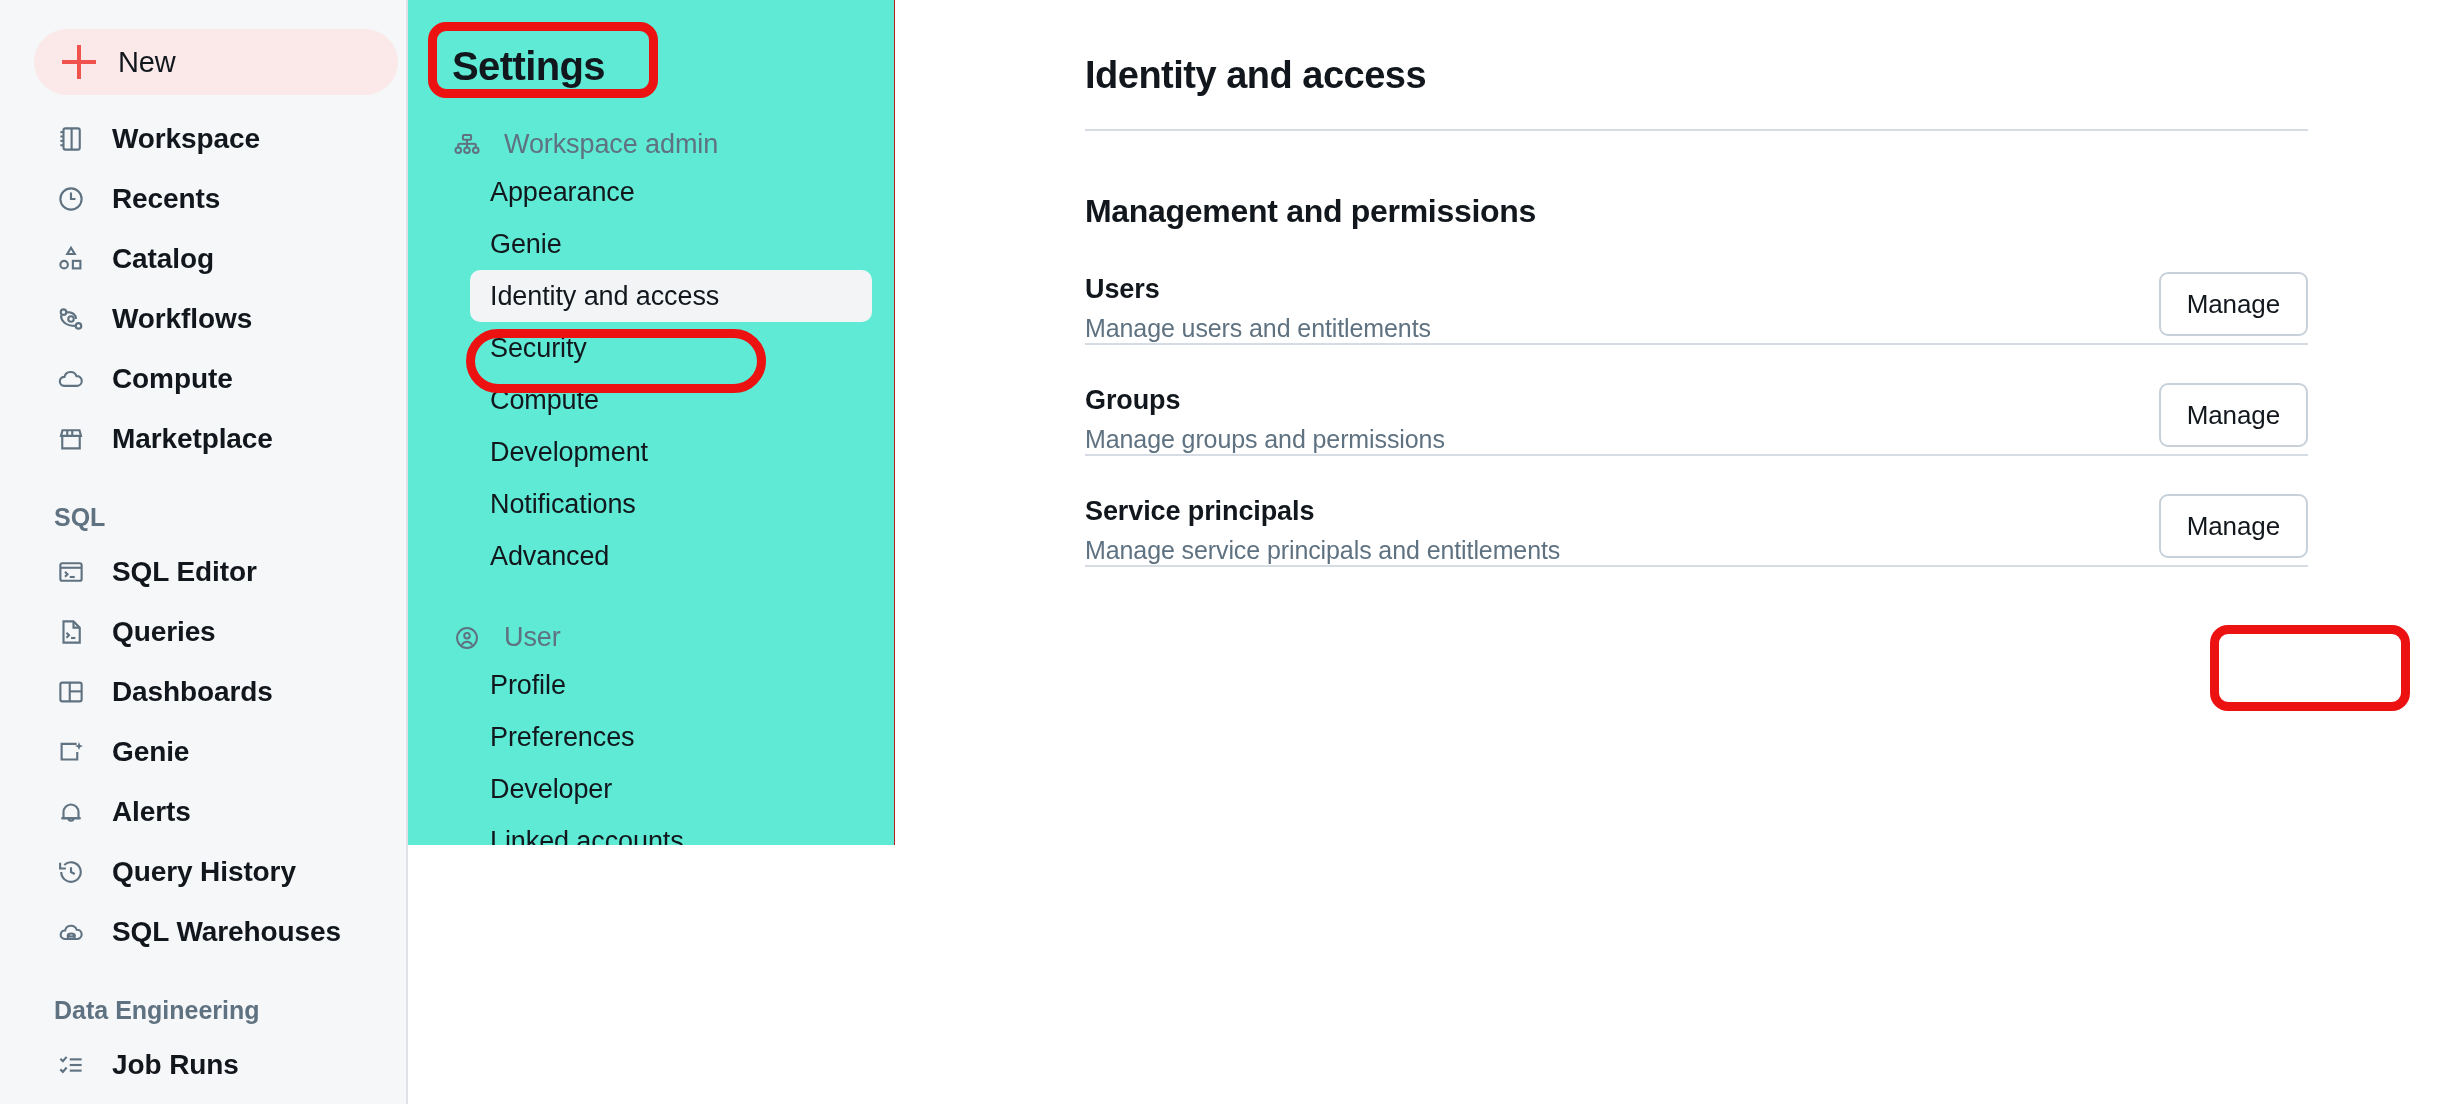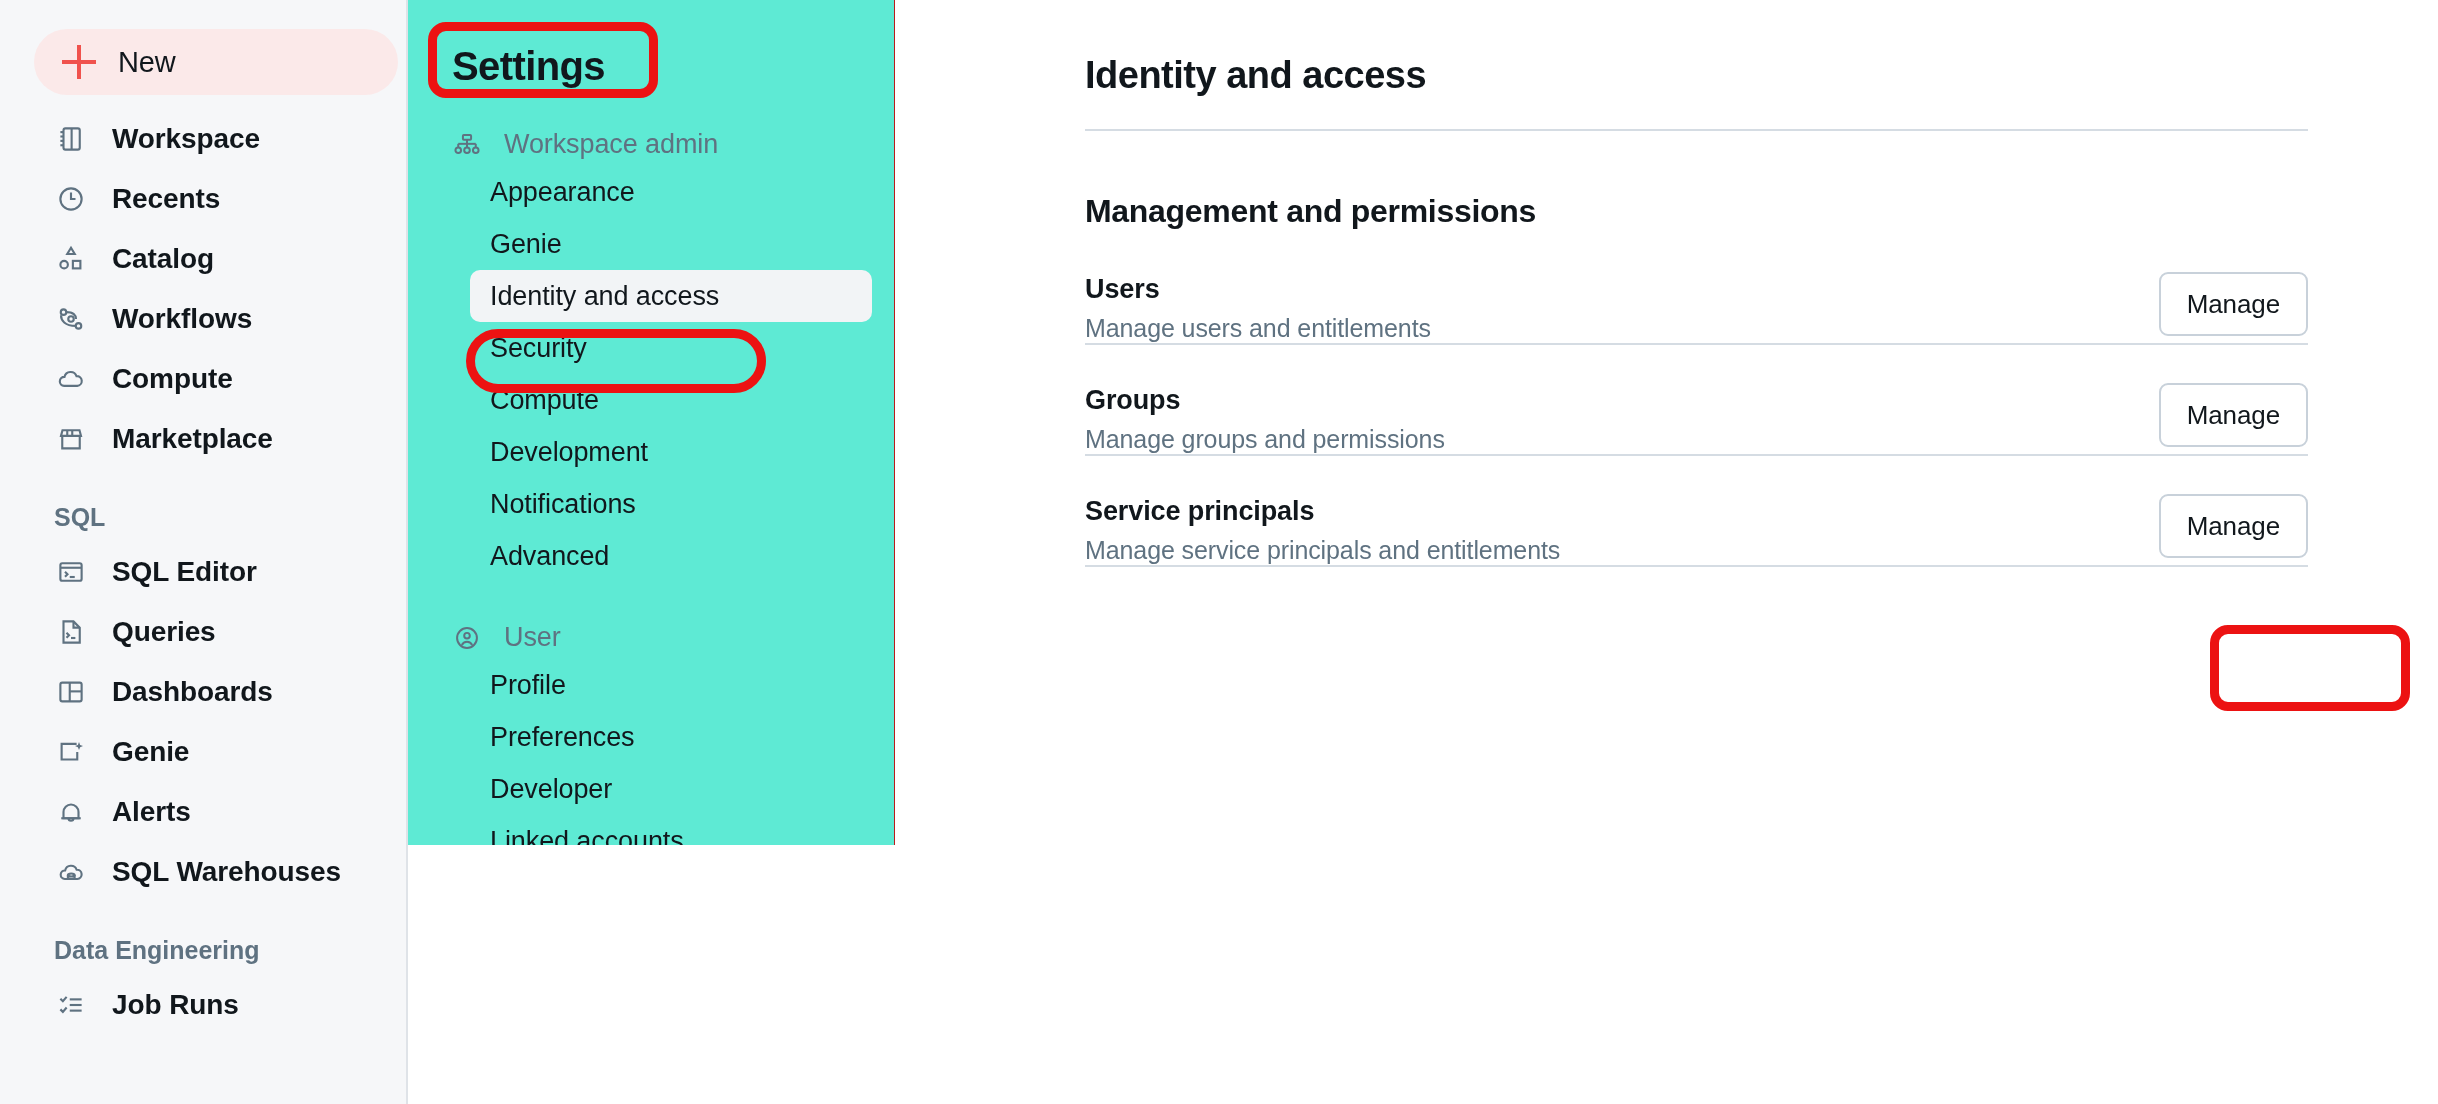--- a/index.html
+++ b/index.html
@@ -353,20 +353,30 @@
         <span class="nav-icon">
           <svg width="30" height="30" viewBox="0 0 24 24" fill="none" stroke="currentColor" stroke-width="1.7">
             <path d="M6 17 v-5 a6 6 0 0 1 12 0 v5 Z"></path>
             <line x1="4.2" y1="17" x2="19.8" y2="17"></line>
             <path d="M10 17 a2 2 0 0 0 4 0"></path>
           </svg>
         </span>
         <span class="nav-label">Alerts</span>
       </div>
 
+      <div class="nav-item">
+        <span class="nav-icon">
+          <svg width="30" height="30" viewBox="0 0 24 24" fill="none" stroke="currentColor" stroke-width="1.7">
+            <path d="M4.2 12 a7.8 7.8 0 1 0 2.4 -5.6"></path>
+            <polyline points="3.3,4.6 3.3,9.2 7.9,9.2"></polyline>
+            <polyline points="12,8.2 12,12 15,13.6"></polyline>
+          </svg>
+        </span>
+        <span class="nav-label">Query History</span>
+      </div>
 
       <div class="nav-item">
         <span class="nav-icon">
           <svg width="30" height="30" viewBox="0 0 24 24" fill="none" stroke="currentColor" stroke-width="1.7">
             <path d="M7 17.6 a3.4 3.4 0 0 1 0.3 -6.8 a4.8 4.8 0 0 1 9.2 -0.6 a3.7 3.7 0 0 1 0.6 7.4 Z"></path>
             <ellipse cx="12.2" cy="14.4" rx="2.7" ry="1.2"></ellipse>
             <path d="M9.5 14.4 v2 c0 0.7 1.2 1.2 2.7 1.2 s2.7 -0.5 2.7 -1.2 v-2"></path>
           </svg>
         </span>
         <span class="nav-label">SQL Warehouses</span>

